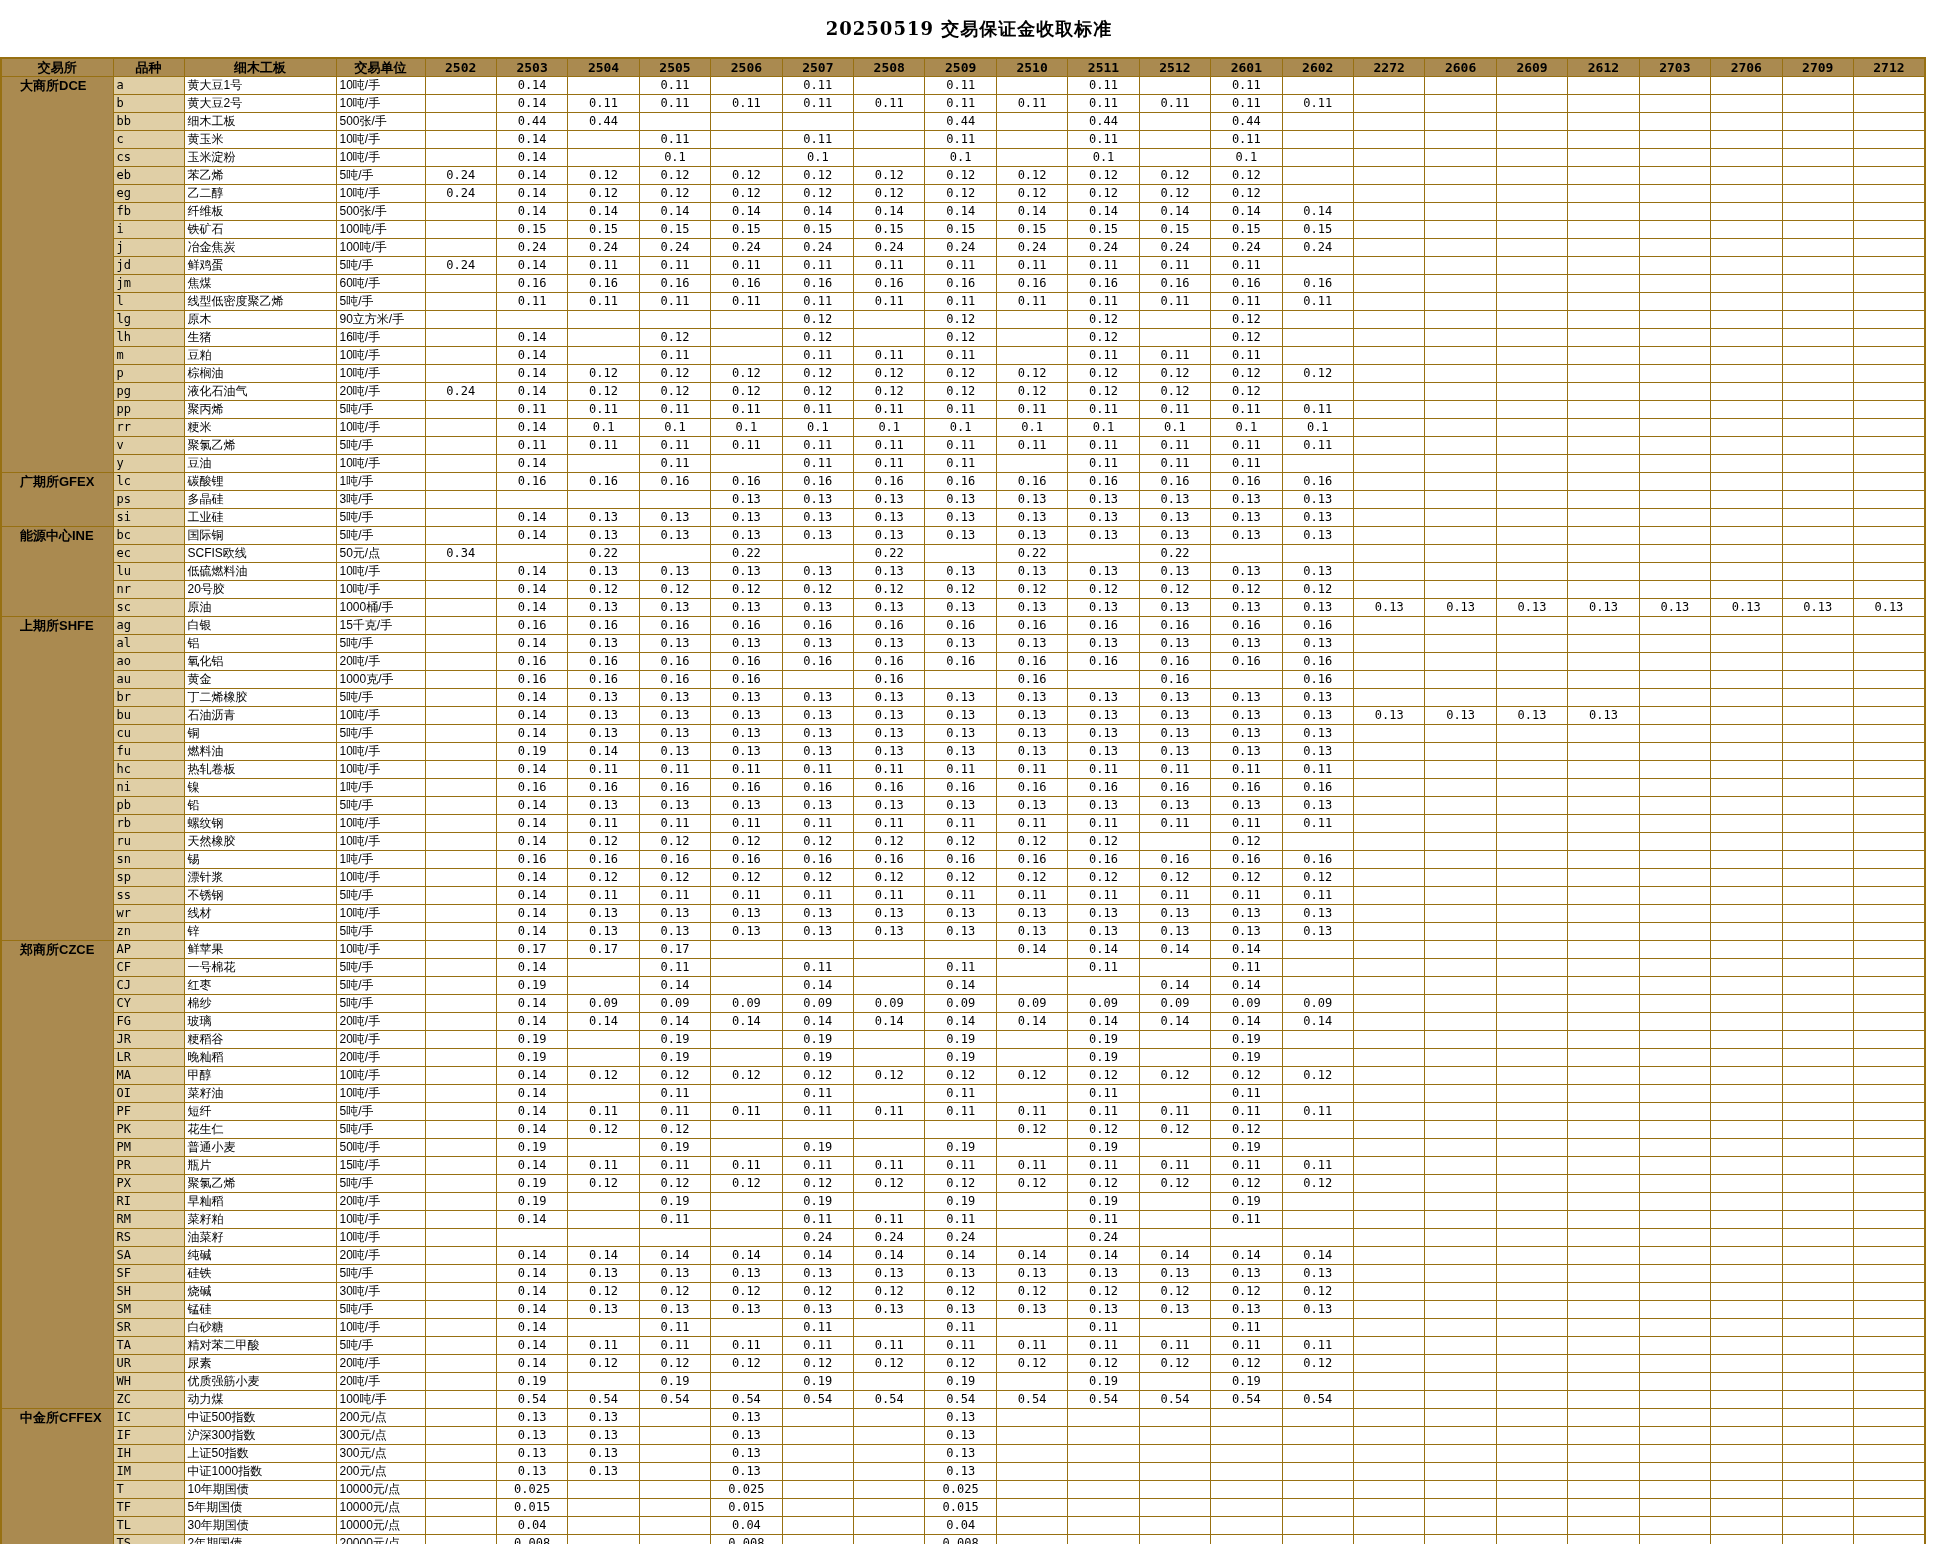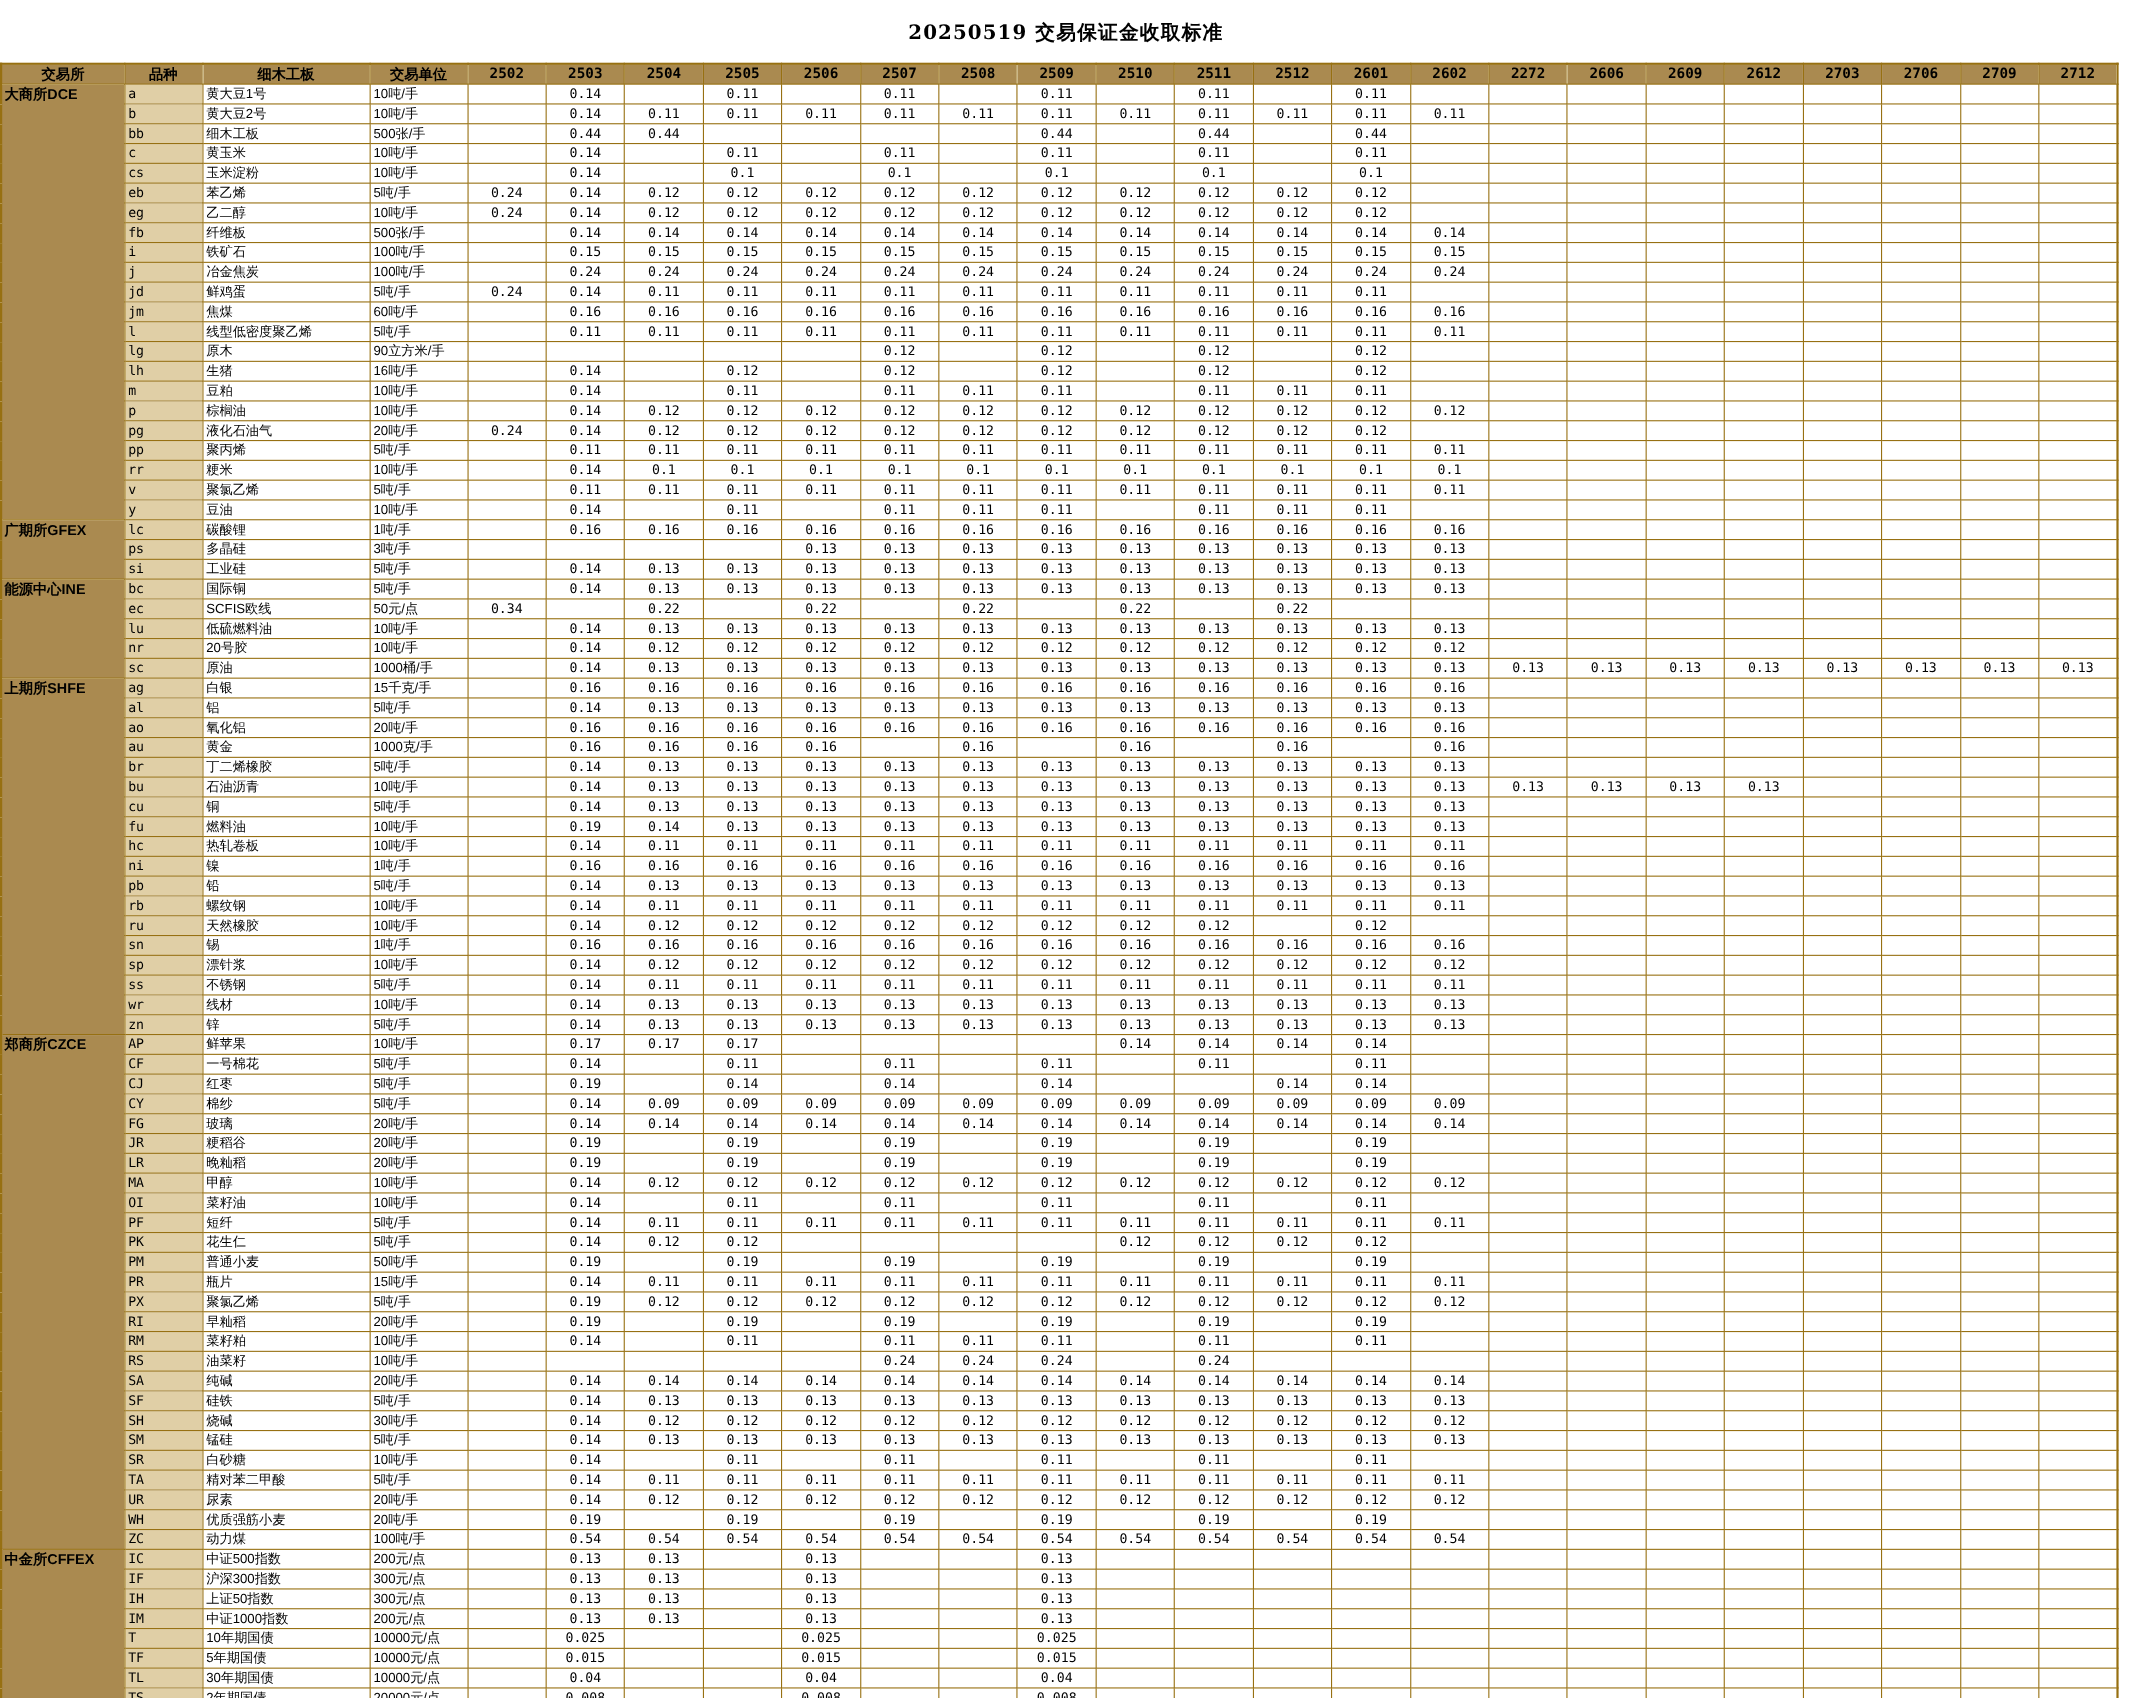--- a/index.html
+++ b/index.html
@@ -44,21 +44,21 @@
     font-size:13px;
     text-align:center;
     font-family:"DejaVu Sans Mono","Liberation Mono",monospace;
   }
   th.lbl{font-family:"Liberation Sans","DejaVu Sans",sans-serif;}
   td.exch{
     background:var(--header-bg);
     font-weight:bold;
     vertical-align:top;
     text-align:left;
-    padding-left:2px;
+    padding-left:18px;
     font-size:13px;
     line-height:18px;
   }
   td.code{
     background:var(--variety-bg);
     text-align:left;
     padding-left:3px;
     font-family:"DejaVu Sans Mono","Liberation Mono",monospace;
   }
   td.pname,td.unit{

